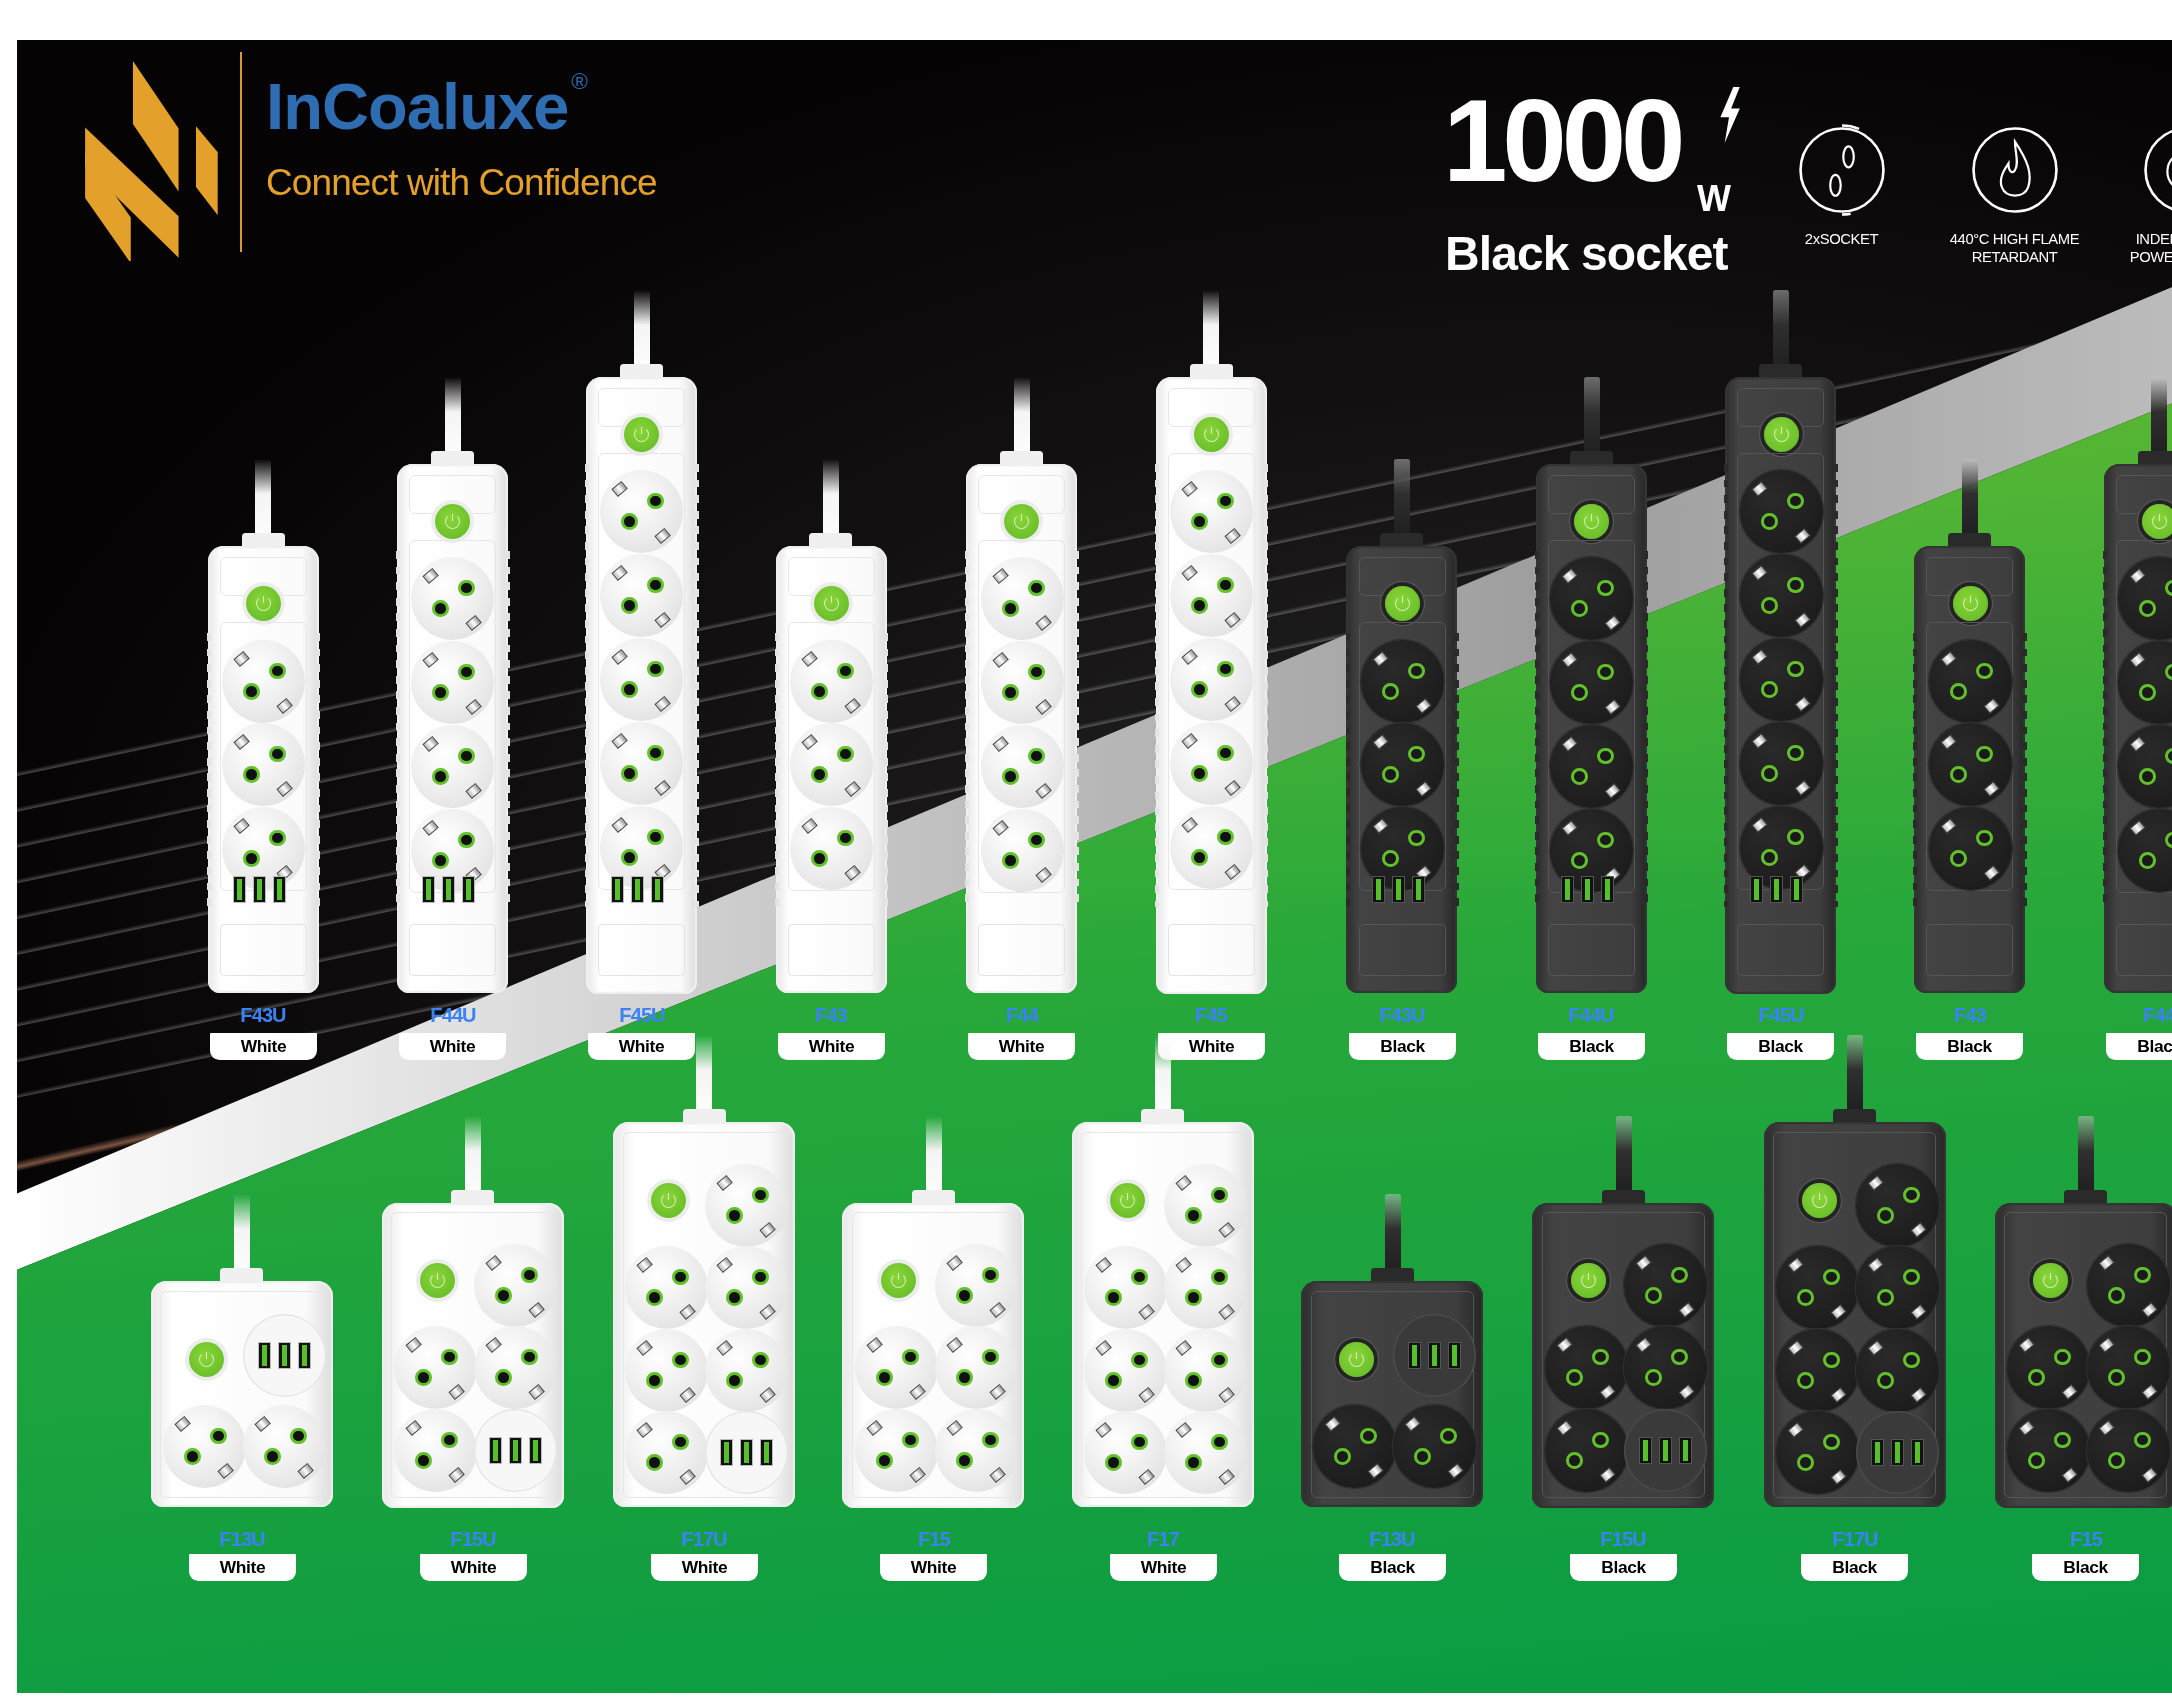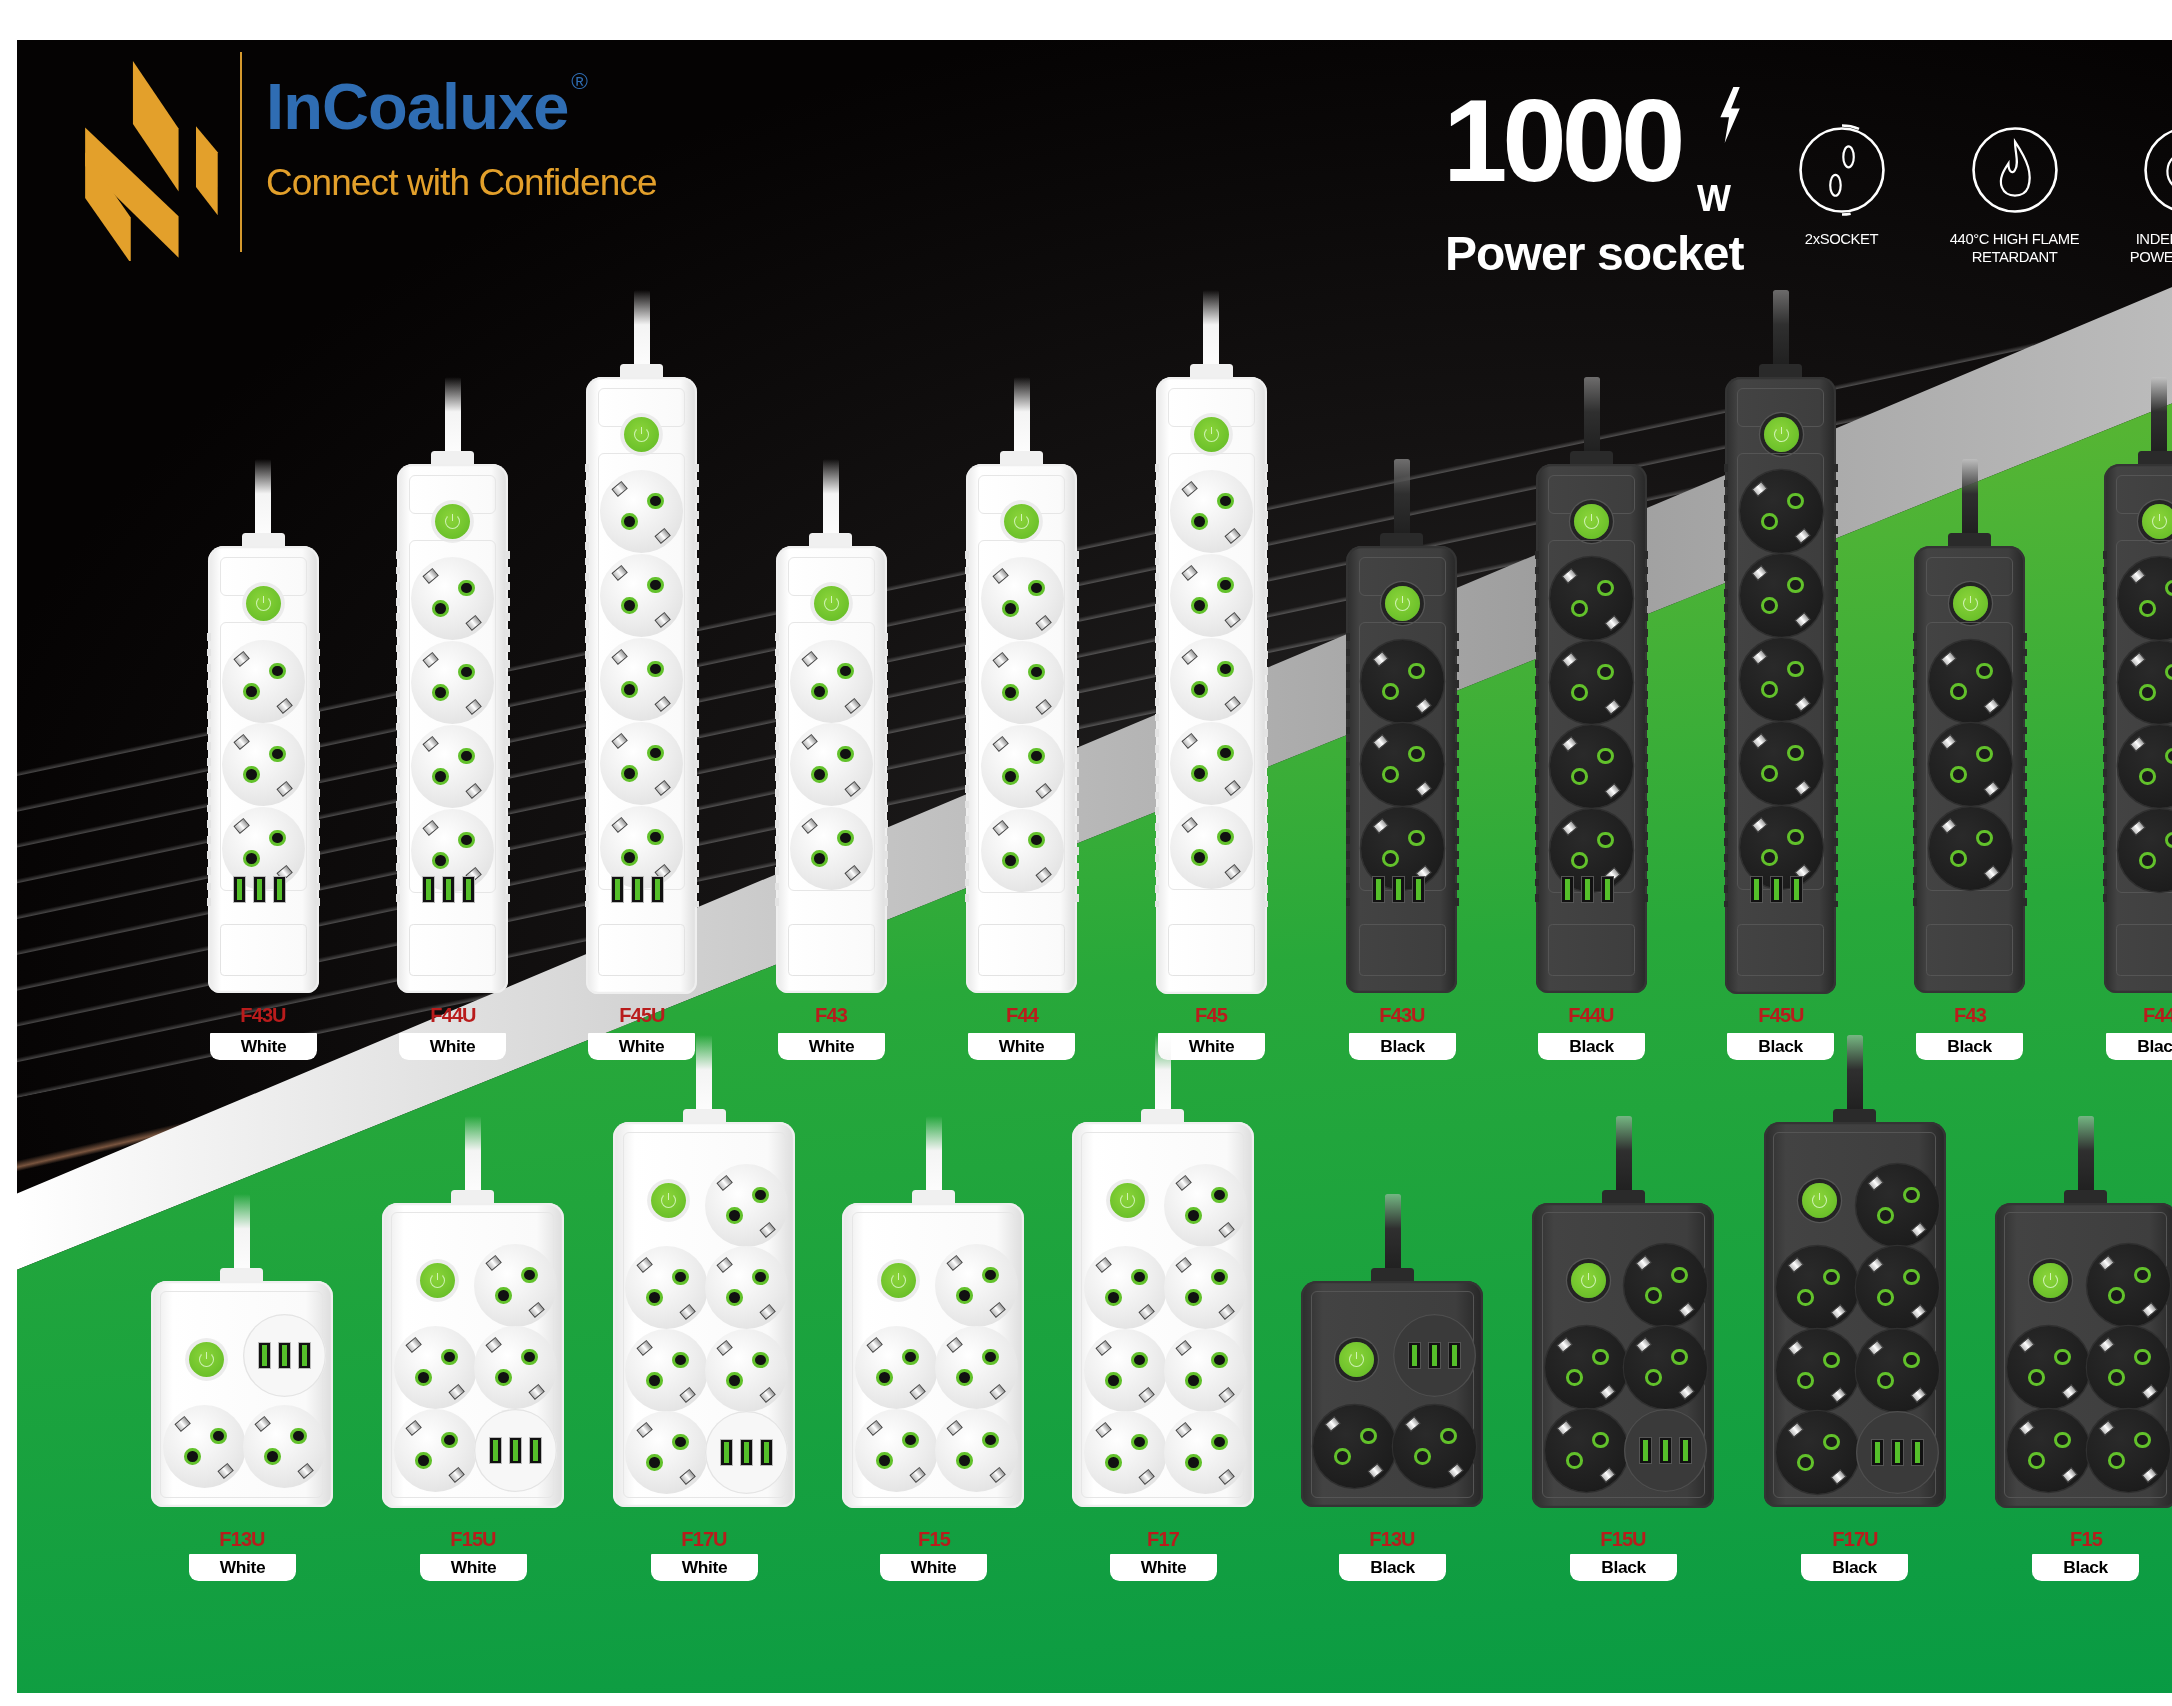--- a/index.html
+++ b/index.html
@@ -103,21 +103,21 @@
   .usb-circle .usb-group { position: static; }
 
   .end-cap { position: absolute; border-radius: 4.3px; }
   .white .end-cap { border: 1.3px solid #e3e3e3; }
   .black .end-cap { border: 1.3px solid #555; }
 
   .grips { position: absolute; width: 3.5px; }
   .white .grips { background: repeating-linear-gradient(180deg, #e3e3e3 0 7.8px, transparent 7.8px 15.6px); }
   .black .grips { background: repeating-linear-gradient(180deg, #2a2a2a 0 7.8px, transparent 7.8px 15.6px); }
 
-  .label-model { position: absolute; width: 130px; text-align: center; color: #b91c1c; font-weight: bold; font-size: 20px; letter-spacing: -0.9px; }
+  .label-model { position: absolute; width: 130px; text-align: center; color: #3b82f6; font-weight: bold; font-size: 20px; letter-spacing: -0.9px; }
   .label-color { position: absolute; width: 107px; height: 27px; background: #fff; color: #000; font-weight: bold; font-size: 17.4px; text-align: center; line-height: 27px; border-radius: 0.9px 0.9px 9.6px 9.6px; letter-spacing: -0.4px; }
 </style>
 </head>
 <body>
 
 <div id="poster">
   <div class="bg-dark"></div>
   <div class="bg-lines"></div>
   <div class="bg-copper"></div>
   <div class="bg-band"></div>
@@ -132,21 +132,21 @@
 </svg>
 <div class="logo-divider"></div>
 <div class="brand"><span>InCoaluxe</span><sup>®</sup></div>
 <div class="tagline">Connect with Confidence</div>
 
 <div class="watt">1000</div>
 <svg class="bolt" viewBox="0 0 60 130">
     <polygon points="40,0 10,70 30,70 20,130 55,50 35,50 55,0" fill="#fff"></polygon>
   </svg>
 <div class="watt-unit">W</div>
-<div class="headline-sub">Power socket</div>
+<div class="headline-sub">Black socket</div>
 
 <div class="feature" style="left:1770px">
   <svg viewBox="0 0 220 220">
     <circle cx="110" cy="110" r="95" fill="none" stroke="#fff" stroke-width="6"></circle>
     <path d="M110 8 A102 102 0 0 1 110 212" fill="none" stroke="#fff" stroke-width="6" stroke-dasharray="40 260"></path>
     <ellipse cx="125" cy="80" rx="12" ry="24" fill="none" stroke="#fff" stroke-width="5"></ellipse>
     <ellipse cx="95" cy="145" rx="12" ry="24" fill="none" stroke="#fff" stroke-width="5"></ellipse>
   </svg>
   <div class="cap">
       <div>2xSOCKET</div>

